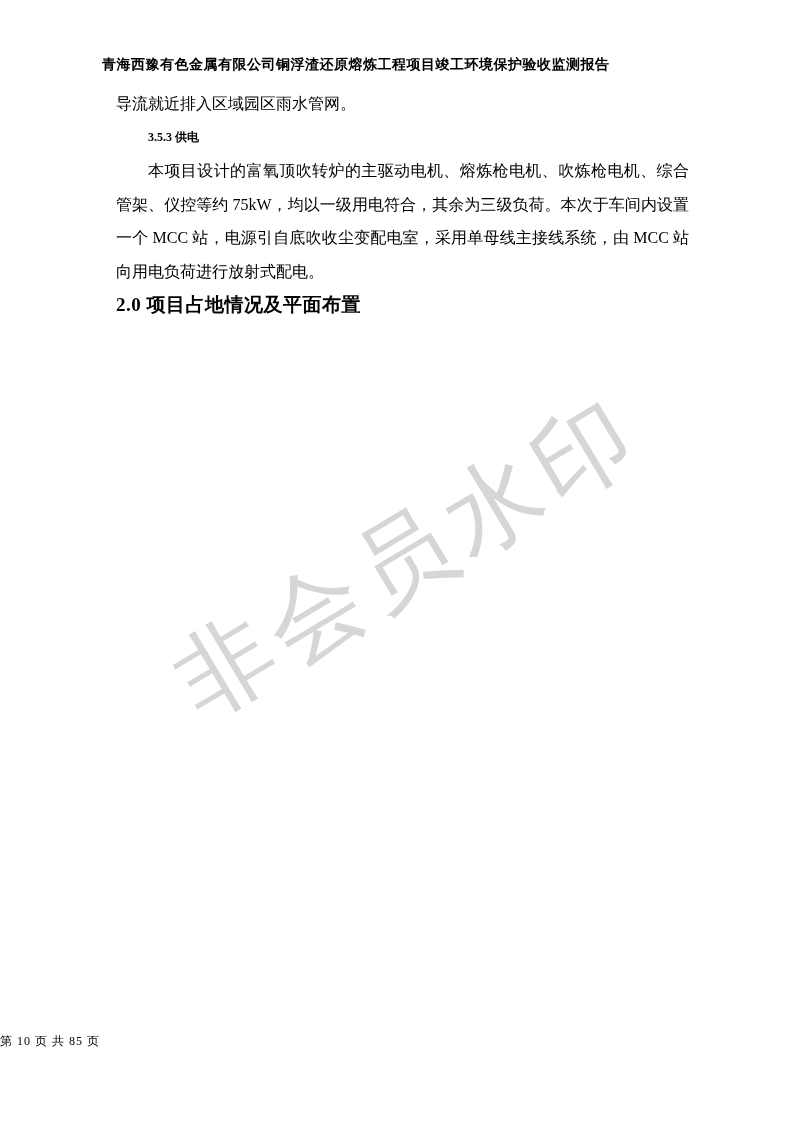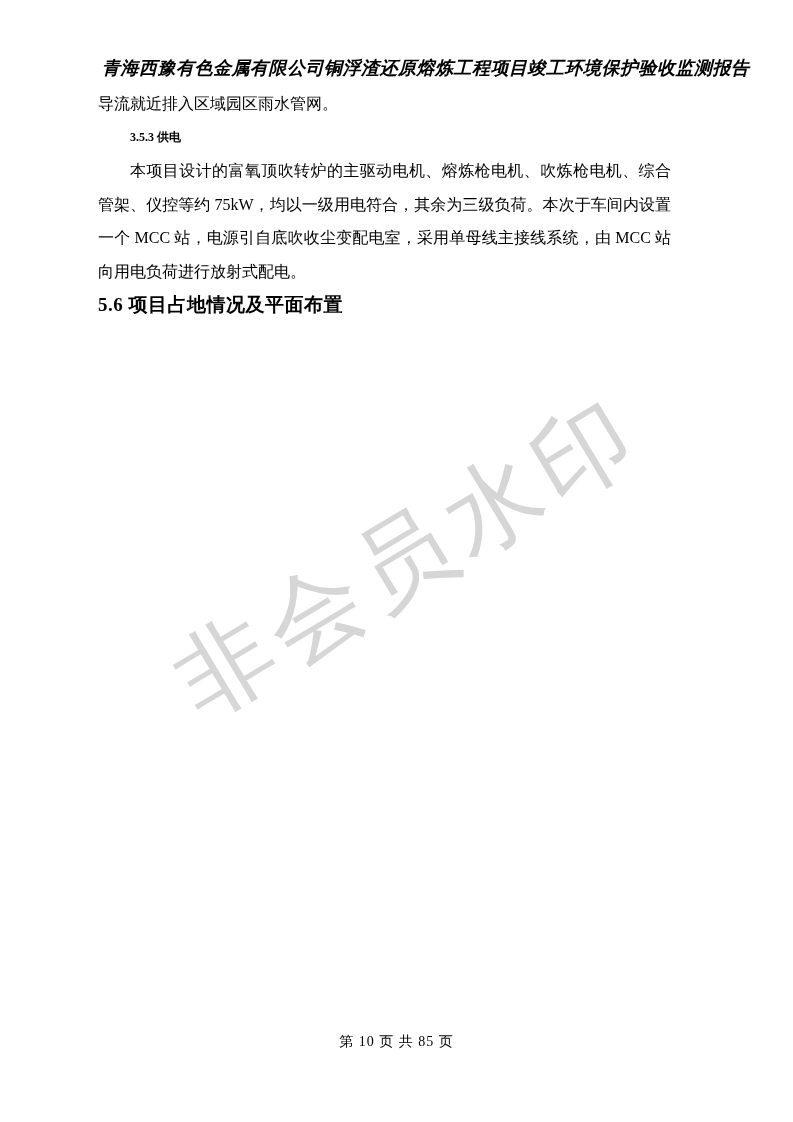--- a/index.html
+++ b/index.html
@@ -32,31 +32,30 @@
     white-space: nowrap;
     z-index: 0;
     user-select: none;
     pointer-events: none;
   }
   .page-header {
     position: absolute;
     top: 56px;
     left: 102px;
     width: 573px;
-    font-size: 18px;
+    font-size: 14px;
     font-weight: bold;
-    font-style: italic;
     letter-spacing: 0.5px;
     white-space: nowrap;
     z-index: 1;
   }
   .content {
     position: absolute;
     top: 87px;
-    left: 98px;
+    left: 116px;
     width: 573px;
     font-size: 16px;
     line-height: 33.5px;
     text-align: justify;
     z-index: 1;
     font-family: Liberation Serif, serif;
   }
   .content p,
   .content h2,
   .content h3 {
@@ -76,22 +75,21 @@
     font-size: 19px;
     font-weight: bold;
     letter-spacing: 0.5px;
     line-height: 33.5px;
   }
   .page-footer {
     position: absolute;
     top: 1033px;
     left: 0;
     width: 793px;
-    text-align: center;
-    font-size: 14px;
+    font-size: 12px;
     letter-spacing: 1px;
     z-index: 1;
   }
 </style>
 </head>
 <body>
 
 <div class="page">
 
   <div class="watermark">非会员水印</div>
@@ -100,20 +98,20 @@
 
   <div class="content">
 
     <p class="para-continuation">导流就近排入区域园区雨水管网。</p>
 
     <h3 class="heading-sub">3.5.3 供电</h3>
 
 
     <p class="para-indent">本项目设计的富氧顶吹转炉的主驱动电机、熔炼枪电机、吹炼枪电机、综合管架、仪控等约 75kW，均以一级用电符合，其余为三级负荷。本次于车间内设置一个 MCC 站，电源引自底吹收尘变配电室，采用单母线主接线系统，由 MCC 站向用电负荷进行放射式配电。</p>
 
-    <h2 class="heading-section">5.6 项目占地情况及平面布置</h2>
+    <h2 class="heading-section">2.0 项目占地情况及平面布置</h2>
 
 
   </div>
 
   <div class="page-footer">第 10 页 共 85 页</div>
 
 </div>
 
 </body></html>

